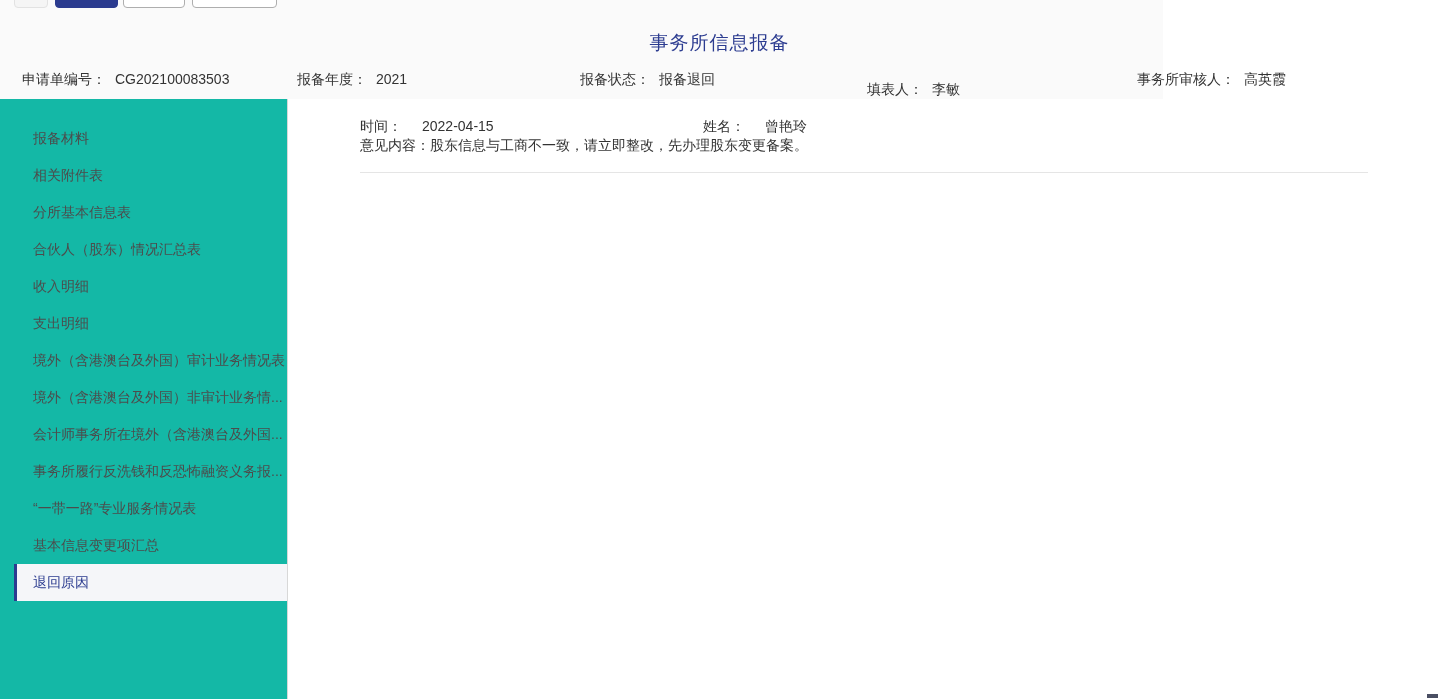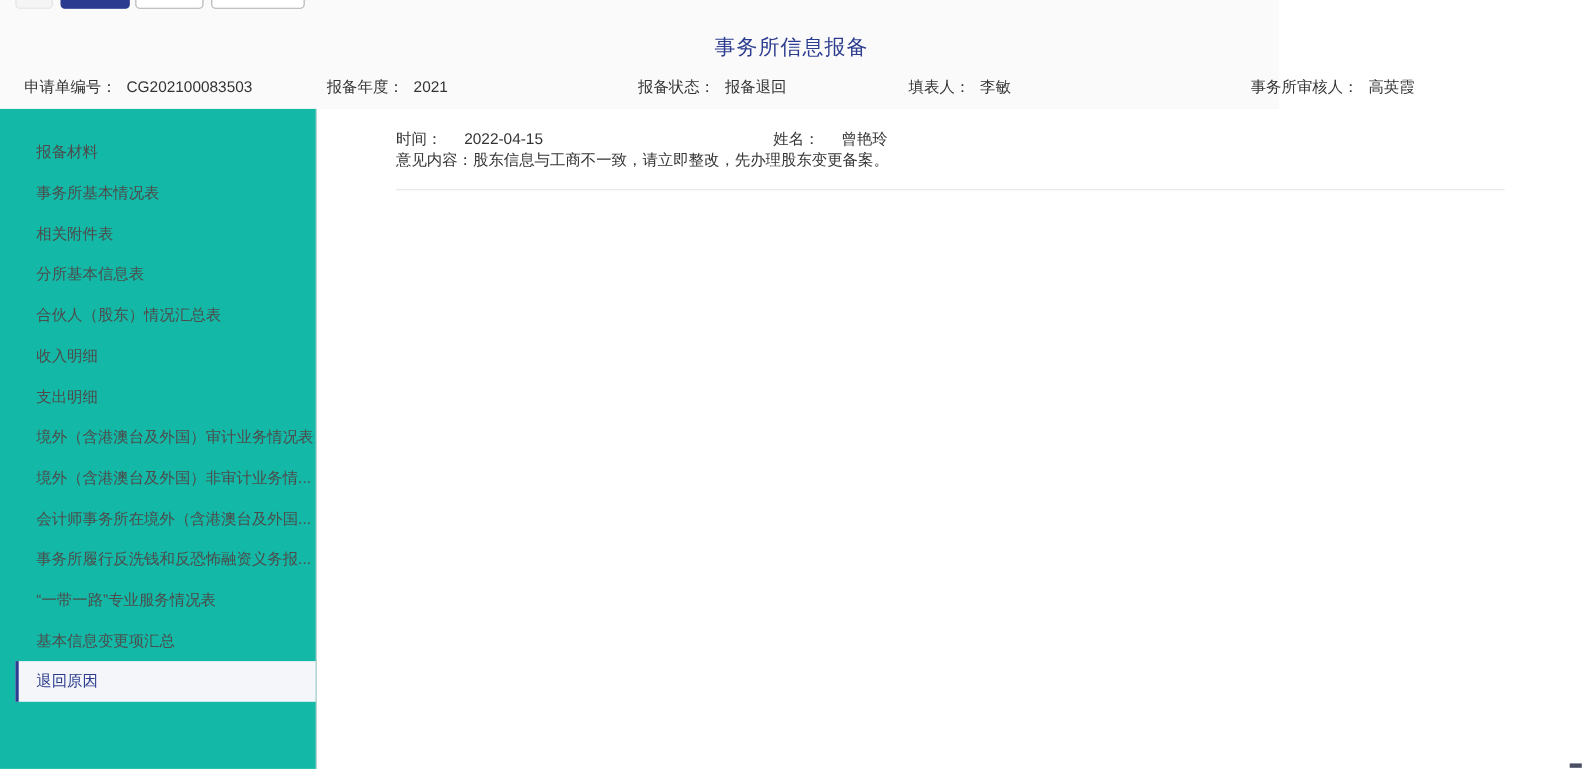--- a/index.html
+++ b/index.html
@@ -33,21 +33,21 @@
   }
   .header-row { position:absolute; top:71px; left:0; width:1439px; height:18px; }
   .header-field {
     position:absolute; top:0;
     display:inline-flex; gap:9px; white-space:nowrap;
     font-size:14px; color:#333333;justify-content:space-between;
   }
   .hf-0 { left:22px; }
   .hf-1 { left:297px; }
   .hf-2 { left:580px; }
-  .hf-3 { left:826px; }
+  .hf-3 { left:867px;margin-top:10px; }
   .hf-4 { left:1137px; }
   .header-field .lbl { color:#333333; }
   .header-field .val { color:#333333; }
 
   
   .sidebar {
     position:absolute; top:99px; left:0;
     width:288px; height:600px;
     background:#14b8a6;
     border-right:1px solid #d8d8d8;
@@ -118,21 +118,20 @@
     </div>
     <div class="header-field hf-4">
       <span class="lbl">事务所审核人：</span>
       <span class="val">高英霞</span>
     </div>
   </div>
 </div>
 
 <nav class="sidebar">
   <div class="side-item">报备材料</div>
-  <div class="side-item">事务所基本情况表</div>
   <div class="side-item">相关附件表</div>
   <div class="side-item">分所基本信息表</div>
   <div class="side-item">合伙人（股东）情况汇总表</div>
   <div class="side-item">收入明细</div>
   <div class="side-item">支出明细</div>
   <div class="side-item">境外（含港澳台及外国）审计业务情况表</div>
   <div class="side-item">境外（含港澳台及外国）非审计业务情...</div>
   <div class="side-item">会计师事务所在境外（含港澳台及外国...</div>
   <div class="side-item">事务所履行反洗钱和反恐怖融资义务报...</div>
   <div class="side-item">“一带一路”专业服务情况表</div>

